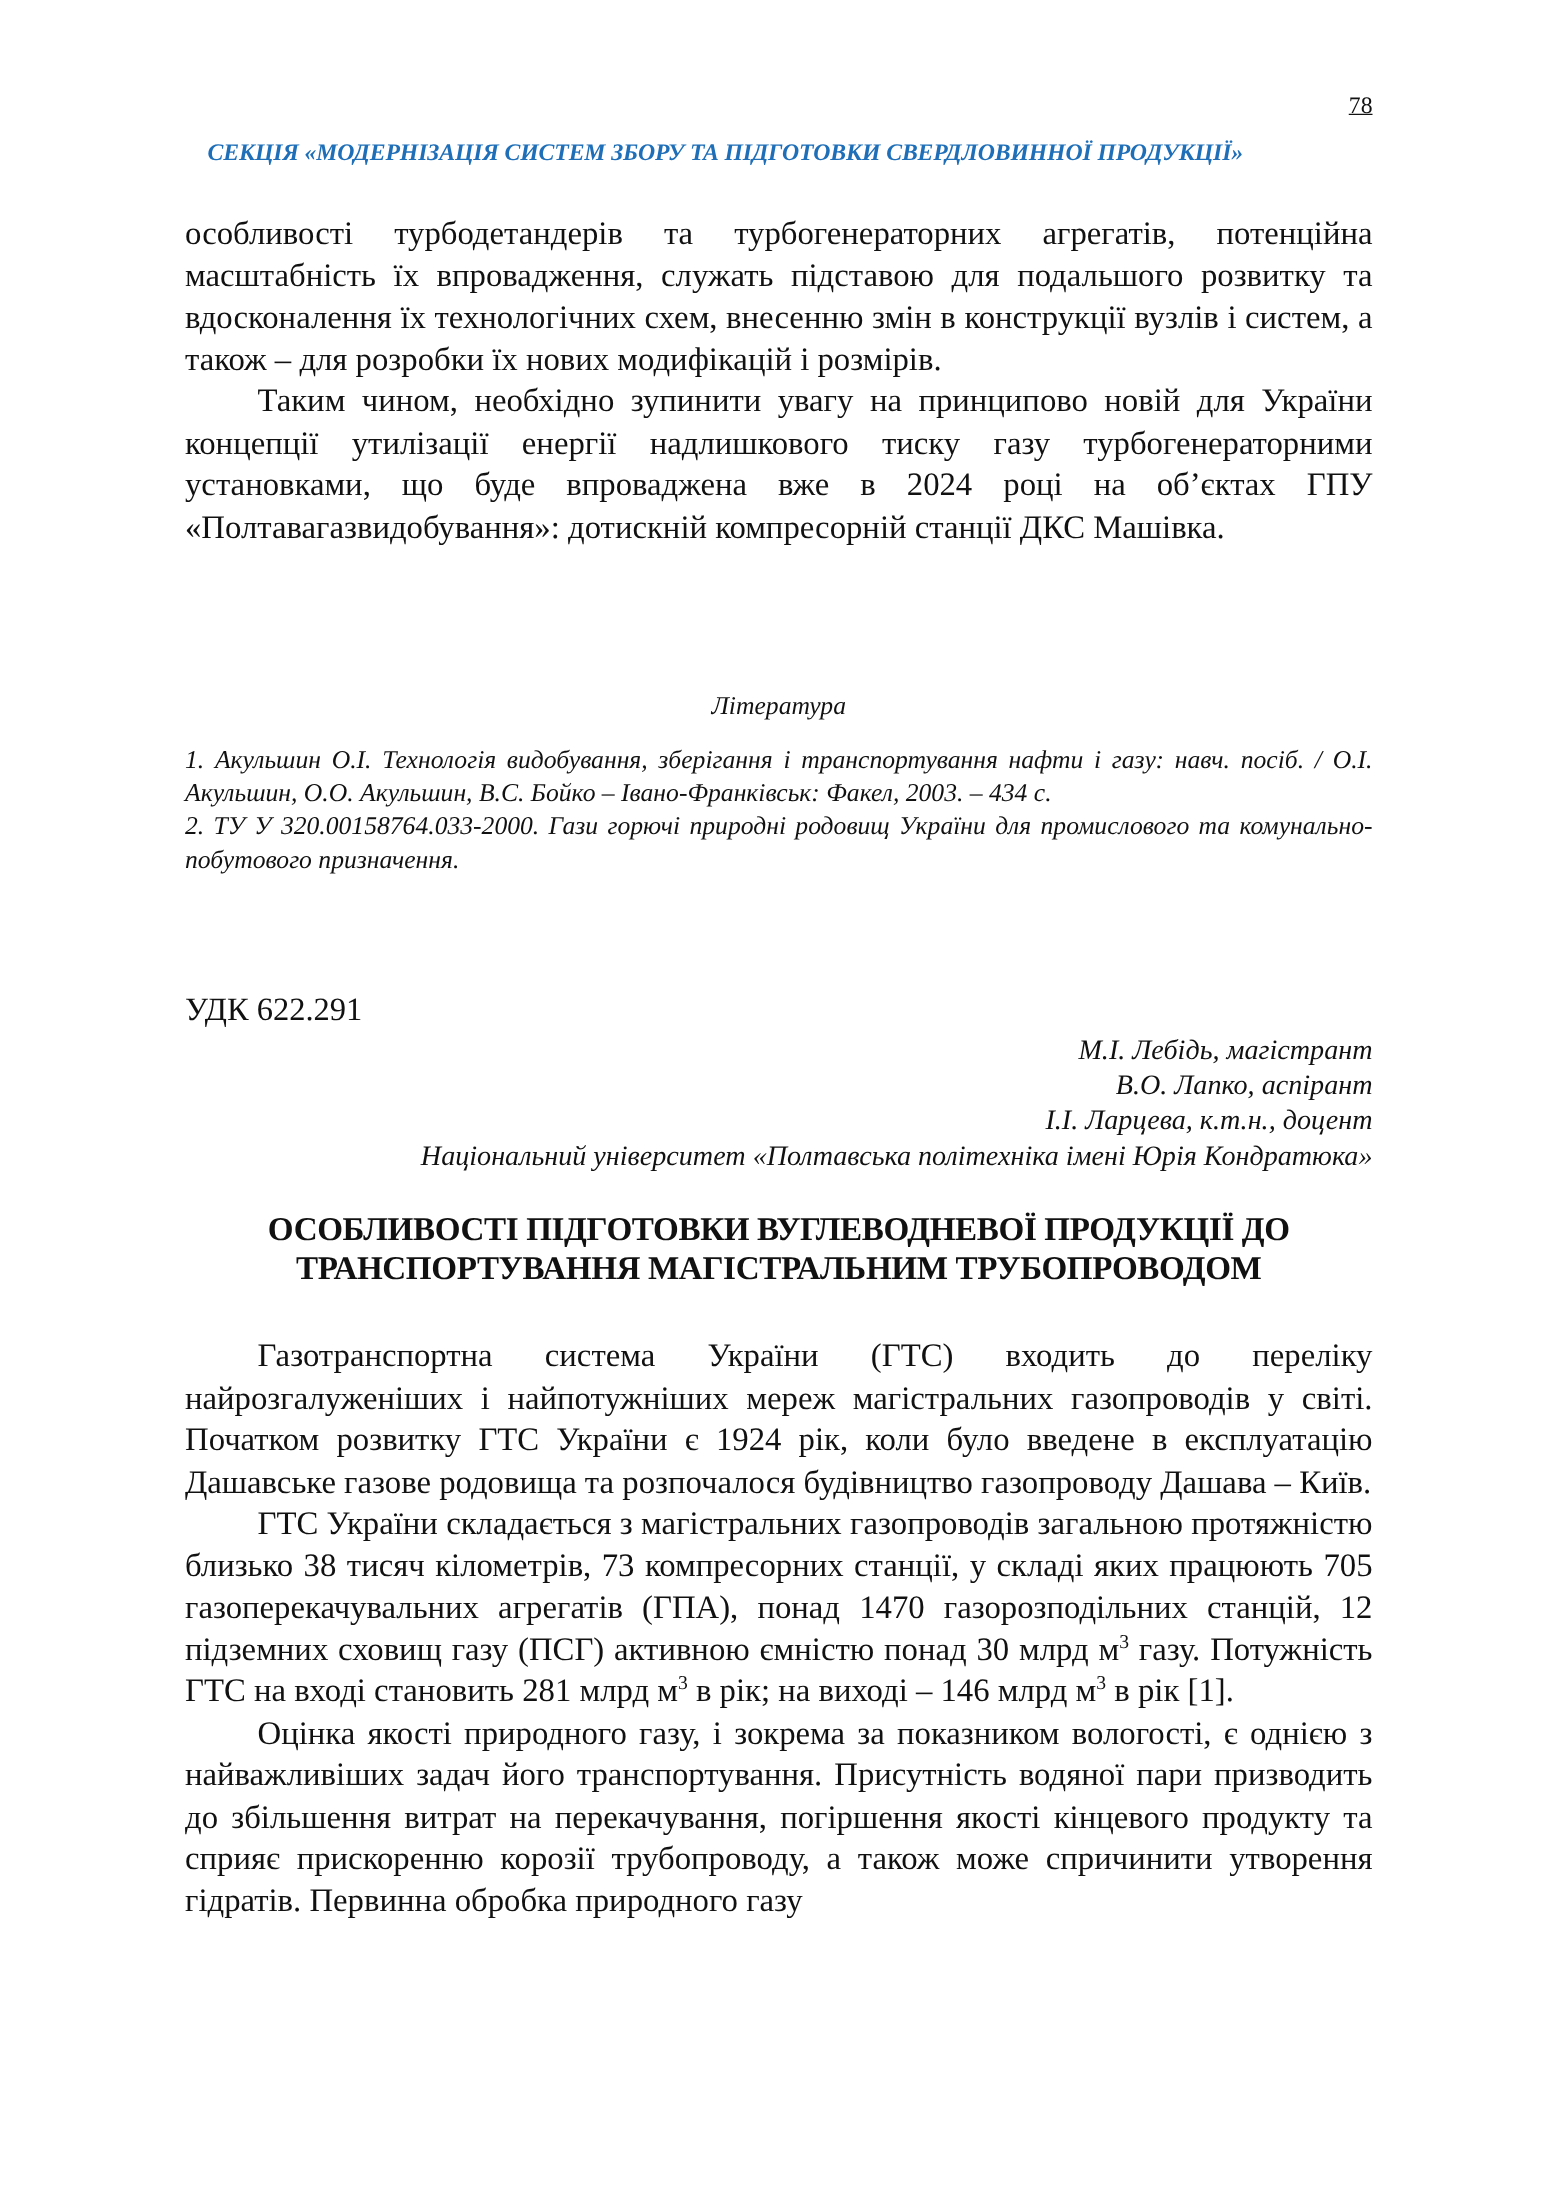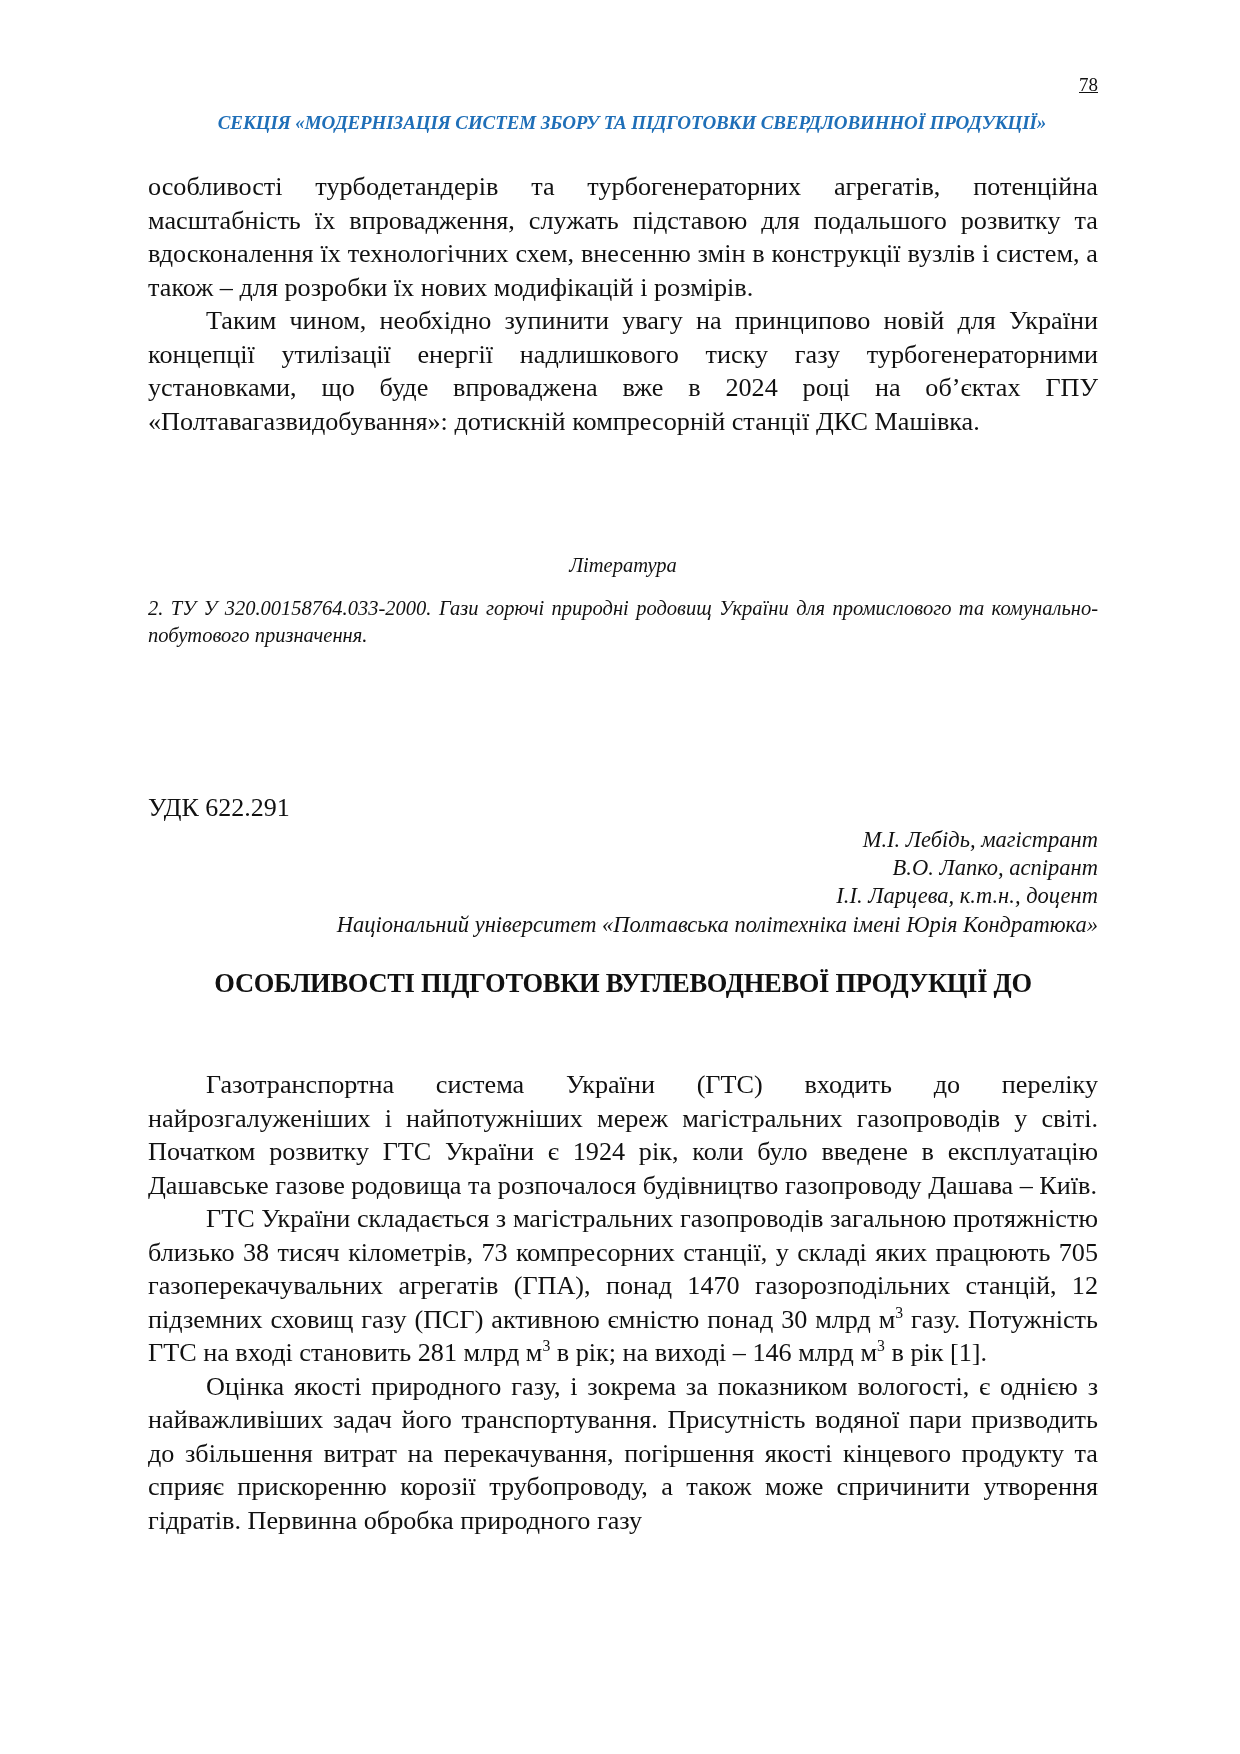--- a/index.html
+++ b/index.html
@@ -34,21 +34,20 @@
       top: 111px;
       left: 18px;
       width: 932px;
       font-size: 19px;
       line-height: 24px;
       font-weight: bold;
       font-style: italic;
       color: #1f6fb8;
       white-space: nowrap;
       letter-spacing: -0.1px;
-      text-align: center;
     }
     .body-text {
       font-size: 26.2px;
       line-height: 33.5px;
       text-align: justify;
       margin: 0;
     }
     .indent { text-indent: 58px; }
     .block1 { position: absolute; top: 170px; left: 0; width: 950px; }
     .refs {
@@ -103,34 +102,36 @@
   <div class="page-number">78</div>
   <div class="section-header">СЕКЦІЯ «МОДЕРНІЗАЦІЯ СИСТЕМ ЗБОРУ ТА ПІДГОТОВКИ СВЕРДЛОВИННОЇ ПРОДУКЦІЇ»</div>
 
   <div class="block1">
     <p class="body-text">особливості турбодетандерів та турбогенераторних агрегатів, потенційна масштабність їх впровадження, служать підставою для подальшого розвитку та вдосконалення їх технологічних схем, внесенню змін в конструкції вузлів і систем, а також – для розробки їх нових модифікацій і розмірів.</p>
     <p class="body-text indent">Таким чином, необхідно зупинити увагу на принципово новій для України концепції утилізації енергії надлишкового тиску газу турбогенераторними установками, що буде впроваджена вже в 2024 році на об’єктах ГПУ «Полтавагазвидобування»: дотискній компресорній станції ДКС Машівка.</p>
   </div>
 
   <div class="refs">
     <p class="refs-title">Література</p>
+    <p class="ref-item">1. Акульшин О.І. Технологія видобування, зберігання і транспортування нафти і газу: навч. посіб. / О.І. Акульшин, О.О. Акульшин, В.С. Бойко – Івано-Франківськ: Факел, 2003. – 434 с.</p>
     <p class="ref-item">2. ТУ У 320.00158764.033-2000. Гази горючі природні родовищ України для промислового та комунально-побутового призначення.</p>
   </div>
 
   <div class="udk">УДК 622.291</div>
 
   <div class="authors">
     <div>М.І. Лебідь, магістрант</div>
     <div>В.О. Лапко, аспірант</div>
     <div>І.І. Ларцева, к.т.н., доцент</div>
     <div>Національний університет «Полтавська політехніка імені Юрія Кондратюка»</div>
   </div>
 
   <div class="article-title">
     <div>ОСОБЛИВОСТІ ПІДГОТОВКИ ВУГЛЕВОДНЕВОЇ ПРОДУКЦІЇ ДО</div>
+    <div>ТРАНСПОРТУВАННЯ МАГІСТРАЛЬНИМ ТРУБОПРОВОДОМ</div>
   </div>
 
   <div class="block2">
     <p class="body-text indent">Газотранспортна система України (ГТС) входить до переліку найрозгалуженіших і найпотужніших мереж магістральних газопроводів у світі. Початком розвитку ГТС України є 1924 рік, коли було введене в експлуатацію Дашавське газове родовища та розпочалося будівництво газопроводу Дашава – Київ.</p>
     <p class="body-text indent"><span>ГТС України складається з магістральних газопроводів загальною протяжністю близько 38 тисяч кілометрів, 73 компресорних станції, у складі яких працюють 705 газоперекачувальних агрегатів (ГПА), понад 1470 газорозподільних станцій, 12 підземних сховищ газу (ПСГ) активною ємністю понад 30 млрд м</span><sup>3</sup><span> газу. Потужність ГТС на вході становить 281 млрд м</span><sup>3</sup><span> в рік; на виході – 146 млрд м</span><sup>3</sup><span> в рік [1].</span></p>
     <p class="body-text indent">Оцінка якості природного газу, і зокрема за показником вологості, є однією з найважливіших задач його транспортування. Присутність водяної пари призводить до збільшення витрат на перекачування, погіршення якості кінцевого продукту та сприяє прискоренню корозії трубопроводу, а також може спричинити утворення гідратів. Первинна обробка природного газу</p>
   </div>
 
 </div>
 

